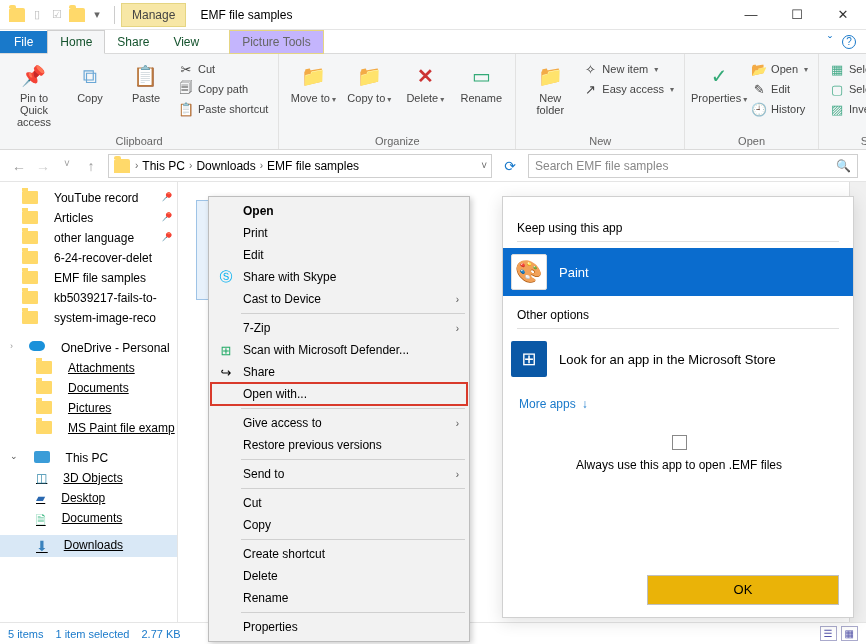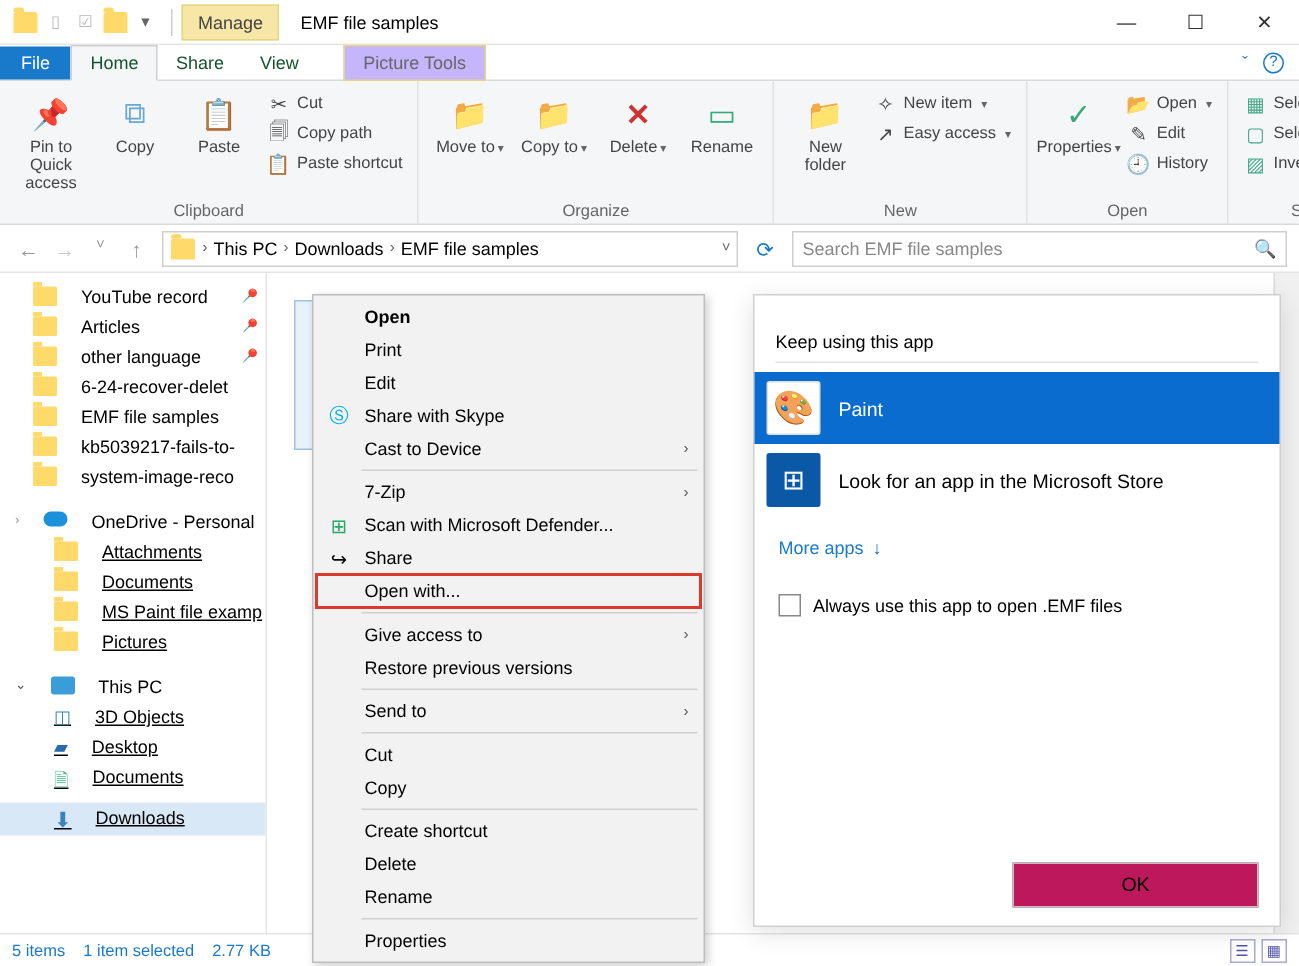--- a/index.html
+++ b/index.html
@@ -79,23 +79,23 @@
 
 .dialog { position:absolute; right:12px; top:196px; width:352px; bottom:26px; background:#fff; border:1px solid #d0d0d0; box-shadow:0 4px 16px rgba(0,0,0,0.12); z-index:20; padding:16px 14px 12px 14px; display:flex; flex-direction:column; }
 .dialog h2 { font-size:15px; font-weight:400; color:#000; margin-bottom:10px; }
 .dialog .subh { font-size:12px; color:#000; margin:8px 0 6px 0; border-bottom:1px solid #e0e0e0; padding-bottom:6px; }
 .app-row { display:flex; align-items:center; gap:12px; padding:6px 8px; margin:0 -14px; font-size:13px; }
 .app-row.sel { background:#0a6cce; color:#fff; }
 .app-icon { width:36px; height:36px; border-radius:2px; display:flex; align-items:center; justify-content:center; font-size:22px; }
 .paint-icon { background:#fff; border:1px solid #ddd; }
 .store-icon { background:#0a58a6; color:#fff; font-size:18px; }
 .more-apps { color:#1979ca; font-size:12px; margin:14px 0 6px 2px; display:flex; align-items:center; gap:6px; }
-.checkbox-row { display:flex; align-items:center; gap:8px; font-size:12px; margin:18px 0 12px 2px; }
+.checkbox-row { display:flex; align-items:center; gap:8px; font-size:12px; margin:18px 0 12px 2px;flex-direction:column; }
 .checkbox { width:15px; height:15px; border:1px solid #888; }
-.ok-btn { align-self:flex-end; width:164px; height:30px; background:#be185d; border:1px solid #bfbfbf; font-size:13px; text-align:center; line-height:28px; margin-top:auto; }
+.ok-btn { align-self:flex-end; width:192px; height:30px; background:#eab308; border:1px solid #bfbfbf; font-size:13px; text-align:center; line-height:28px; margin-top:auto; }
 
 .spacer { flex:1; }
 </style>
 </head>
 <body>
 
 <div class="titlebar">
   <div class="qa-toolbar">
     <span class="qa-icon">
         <span class="folder-mini"></span>
@@ -323,25 +323,25 @@
     <div class="sb-item l2">
         <span class="folder-ic"></span>
         <span>Attachments</span>
       </div>
     <div class="sb-item l2">
         <span class="folder-ic"></span>
         <span>Documents</span>
       </div>
     <div class="sb-item l2">
         <span class="folder-ic"></span>
+        <span>Pictures</span>
+      </div>
+    <div class="sb-item l2">
+        <span class="folder-ic"></span>
         <span>MS Paint file examp</span>
-      </div>
-    <div class="sb-item l2">
-        <span class="folder-ic"></span>
-        <span>Pictures</span>
       </div>
     <div style="height:10px"></div>
     <div class="sb-item" style="padding-left:10px;">
         <span style="color:#555;font-size:9px;">⌄</span>
         <span class="thispc-ic"></span>
         <span>This PC</span>
       </div>
     <div class="sb-item l2">
         <span style="color:#38a;">◫</span>
         <span>3D Objects</span>
@@ -444,20 +444,21 @@
       <span>Properties</span>
     </div>
 </div>
 
 <div class="dialog">
   <div class="subh">Keep using this app</div>
   <div class="app-row sel">
     <div class="app-icon paint-icon">🎨</div>
     <span>Paint</span>
   </div>
+  <div class="subh" style="margin-top:12px;">Other options</div>
   <div class="app-row">
     <div class="app-icon store-icon">⊞</div>
     <span>Look for an app in the Microsoft Store</span>
   </div>
   <div class="more-apps">
     <span>More apps</span>
       <span>↓</span>
   </div>
   <div class="checkbox-row">
     <span class="checkbox"></span>

